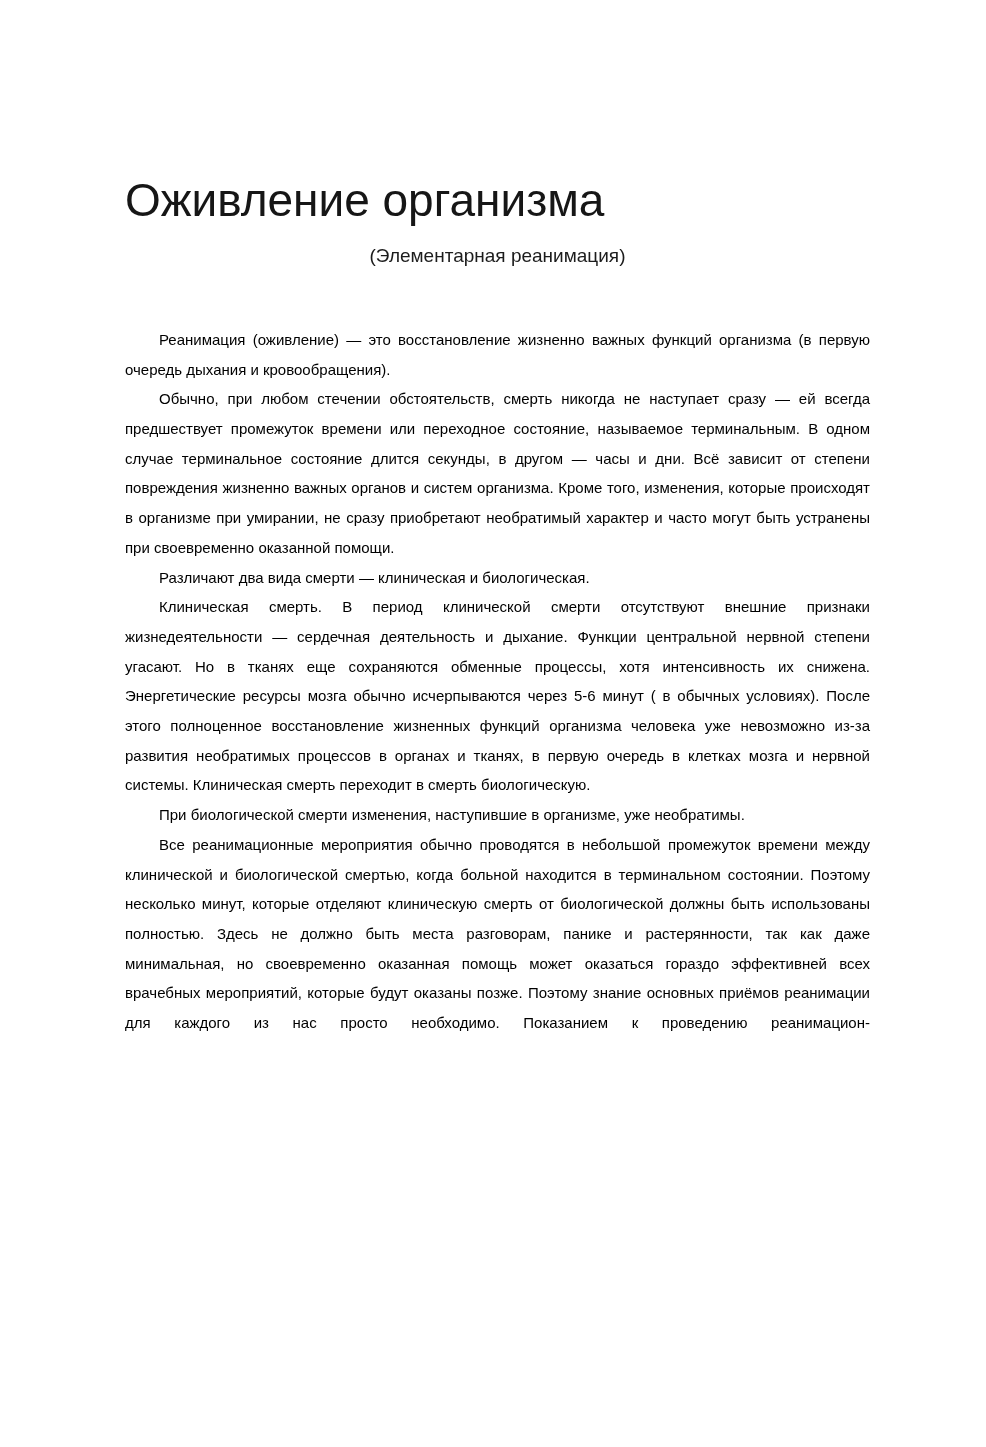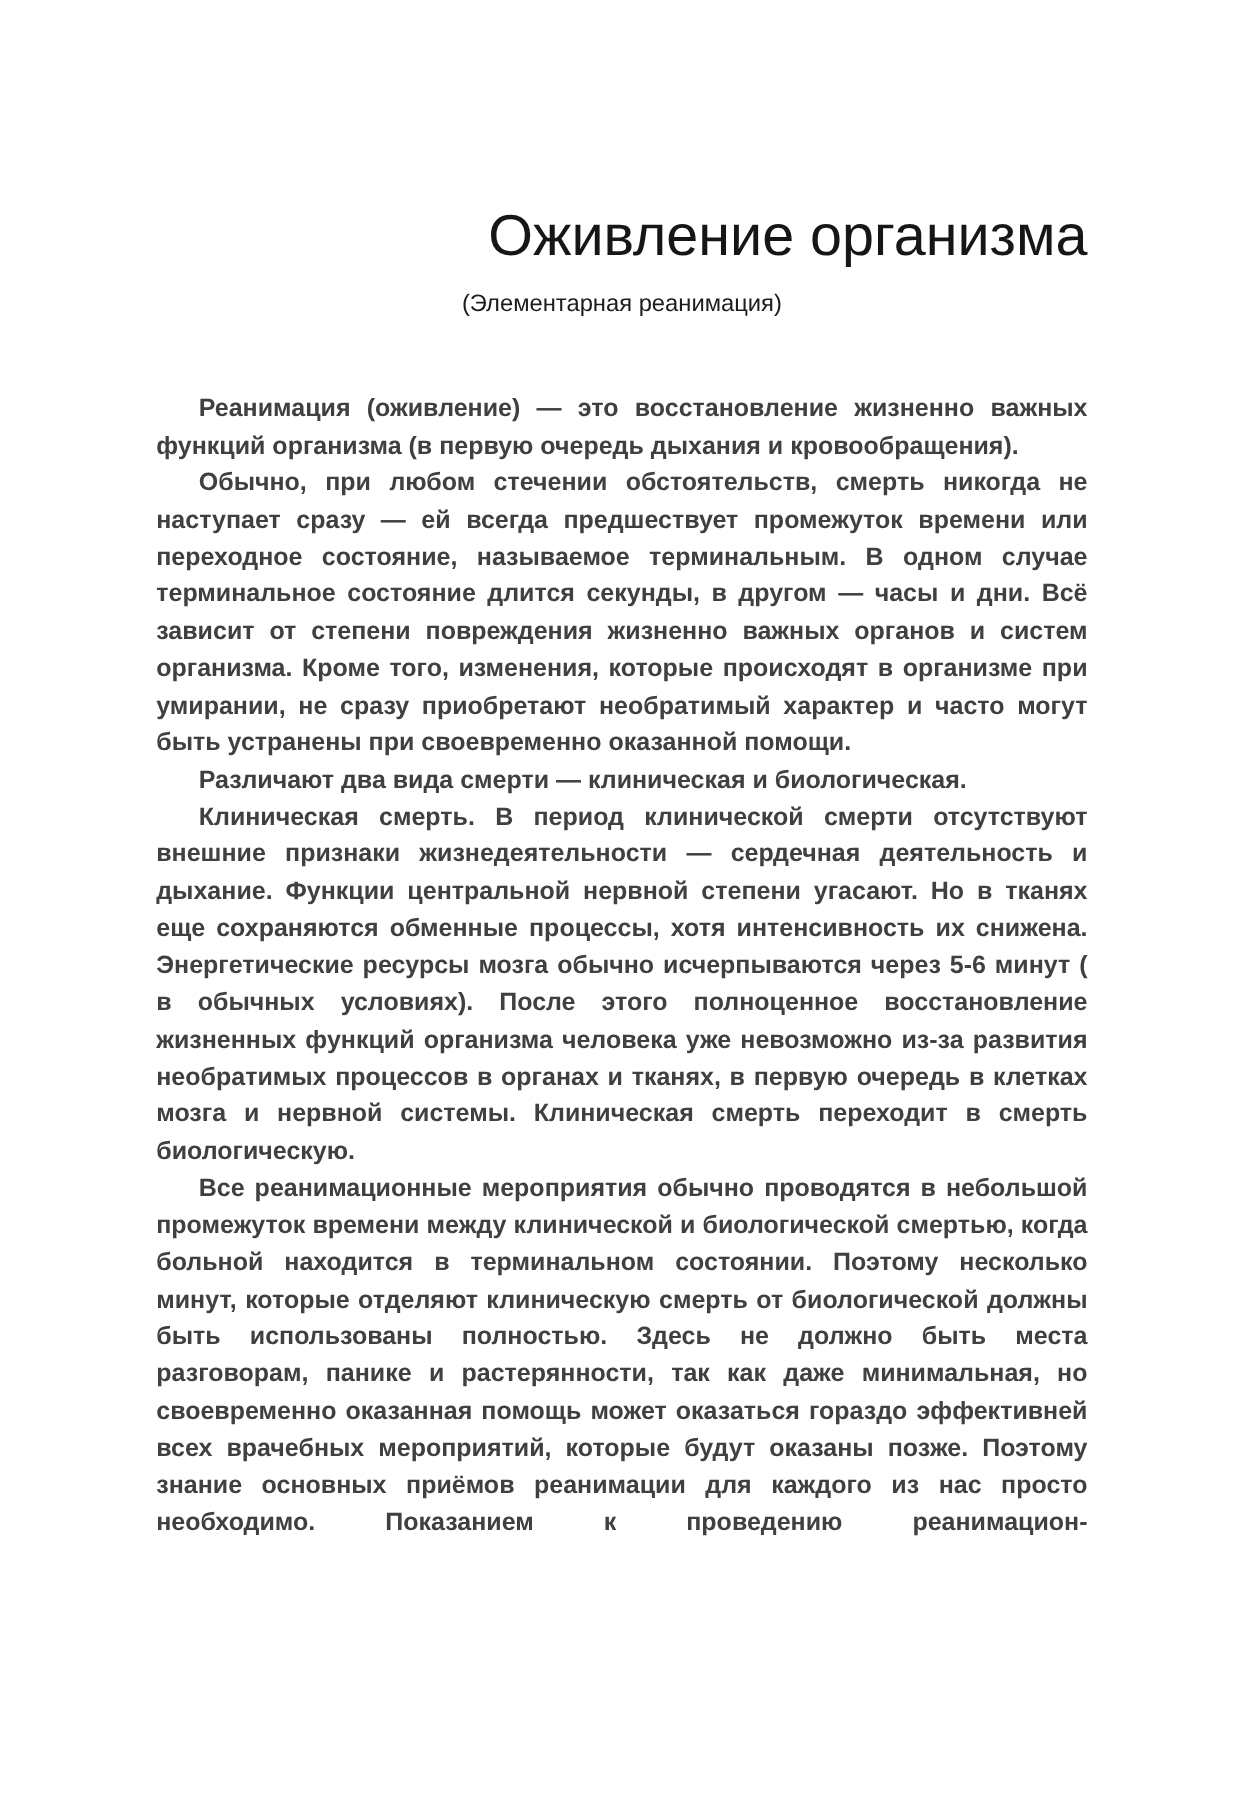--- a/index.html
+++ b/index.html
@@ -16,54 +16,54 @@
   }
   .page {
     box-sizing: border-box;
     width: 986px;
     height: 1447px;
     padding: 162px 116px 0 125px;
     overflow: hidden;
     background: #ffffff;
   }
   .title {
-    margin: 0 0 18px 0;
-    text-align: right;
+    margin: 12px 0 18px 0;
+    text-align: left;
     font-size: 46px;
     font-weight: 400;
     line-height: 1.15;
     color: #161616;
   }
   .subtitle {
     margin: 0 0 58px 0;
     text-align: center;
     font-size: 19px;
     font-weight: 400;
     color: #1c1c1c;
   }
   .body-text p {
     margin: 0;
-    font-size: 20px;
+    font-size: 15px;
     line-height: 29.7px;
     text-align: justify;
     text-indent: 34px;
-    color: #404040;
-    font-weight: bold;
+    color: #000000;
   }
   
   .body-text p:last-child {
     text-align-last: justify;
   }
 </style>
 </head>
 <body>
 
 <div class="page">
   <h1 class="title">Оживление организма</h1>
   <div class="subtitle">(Элементарная реанимация)</div>
   <div class="body-text" id="paragraphs">
       <p>Реанимация (оживление) — это восстановление жизненно важных функций организма (в первую очередь дыхания и кровообращения).</p>
       <p>Обычно, при любом стечении обстоятельств, смерть никогда не наступает сразу — ей всегда предшествует промежуток времени или переходное состояние, называемое терминальным. В одном случае терминальное состояние длится секунды, в другом — часы и дни. Всё зависит от степени повреждения жизненно важных органов и систем организма. Кроме того, изменения, которые происходят в организме при умирании, не сразу приобретают необратимый характер и часто могут быть устранены при своевременно оказанной помощи.</p>
       <p>Различают два вида смерти — клиническая и биологическая.</p>
       <p>Клиническая смерть. В период клинической смерти отсутствуют внешние признаки жизнедеятельности — сердечная деятельность и дыхание. Функции центральной нервной степени угасают. Но в тканях еще сохраняются обменные процессы, хотя интенсивность их снижена. Энергетические ресурсы мозга обычно исчерпываются через 5-6 минут ( в обычных условиях). После этого полноценное восстановление жизненных функций организма человека уже невозможно из-за развития необратимых процессов в органах и тканях, в первую очередь в клетках мозга и нервной системы. Клиническая смерть переходит в смерть биологическую.</p>
+      <p>При биологической смерти изменения, наступившие в организме, уже необратимы.</p>
       <p>Все реанимационные мероприятия обычно проводятся в небольшой промежуток времени между клинической и биологической смертью, когда больной находится в терминальном состоянии. Поэтому несколько минут, которые отделяют клиническую смерть от биологической должны быть использованы полностью. Здесь не должно быть места разговорам, панике и растерянности, так как даже минимальная, но своевременно оказанная помощь может оказаться гораздо эффективней всех врачебных мероприятий, которые будут оказаны позже. Поэтому знание основных приёмов реанимации для каждого из нас просто необходимо. Показанием к проведению реанимацион-</p>
     </div>
 </div>
 
 </body></html>

